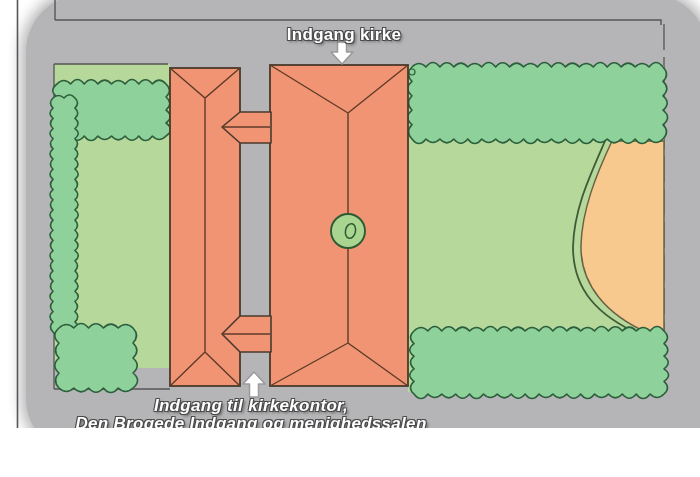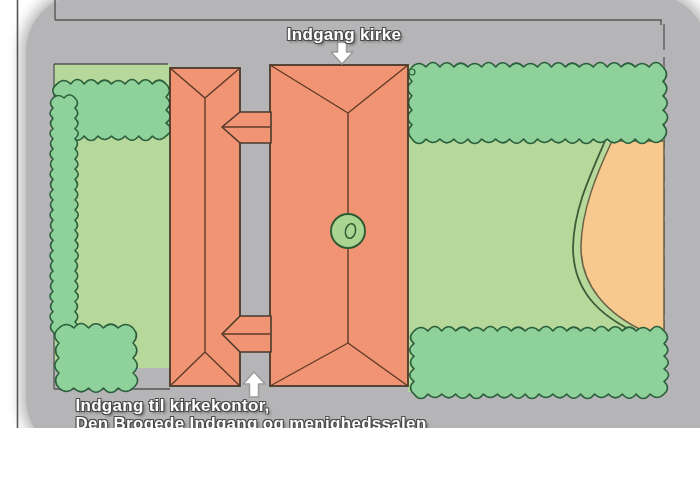--- a/index.html
+++ b/index.html
@@ -23,21 +23,21 @@
     letter-spacing:0.3px;
     white-space:nowrap;
     text-shadow:
       -1px -1px 0 var(--text-outline,#4a4a4a),
        1px -1px 0 var(--text-outline,#4a4a4a),
       -1px  1px 0 var(--text-outline,#4a4a4a),
        1px  1px 0 var(--text-outline,#4a4a4a),
        2px  2px 3px rgba(60,60,60,0.75);
   }
   #top-label{left:344px;top:25px;transform:translateX(-50%);}
-  #bottom-label{left:251px;top:397px;transform:translateX(-50%);text-align:left;line-height:17.5px;}
+  #bottom-label{left:251px;top:397px;transform:translateX(-50%);text-align:center;line-height:17.5px;font-style:italic;}
 </style>
 </head>
 <body>
 
 <div id="screen">
 
   <div id="gray-blob"></div>
 
   <svg class="map" width="700" height="477" viewBox="0 0 700 477">
 

